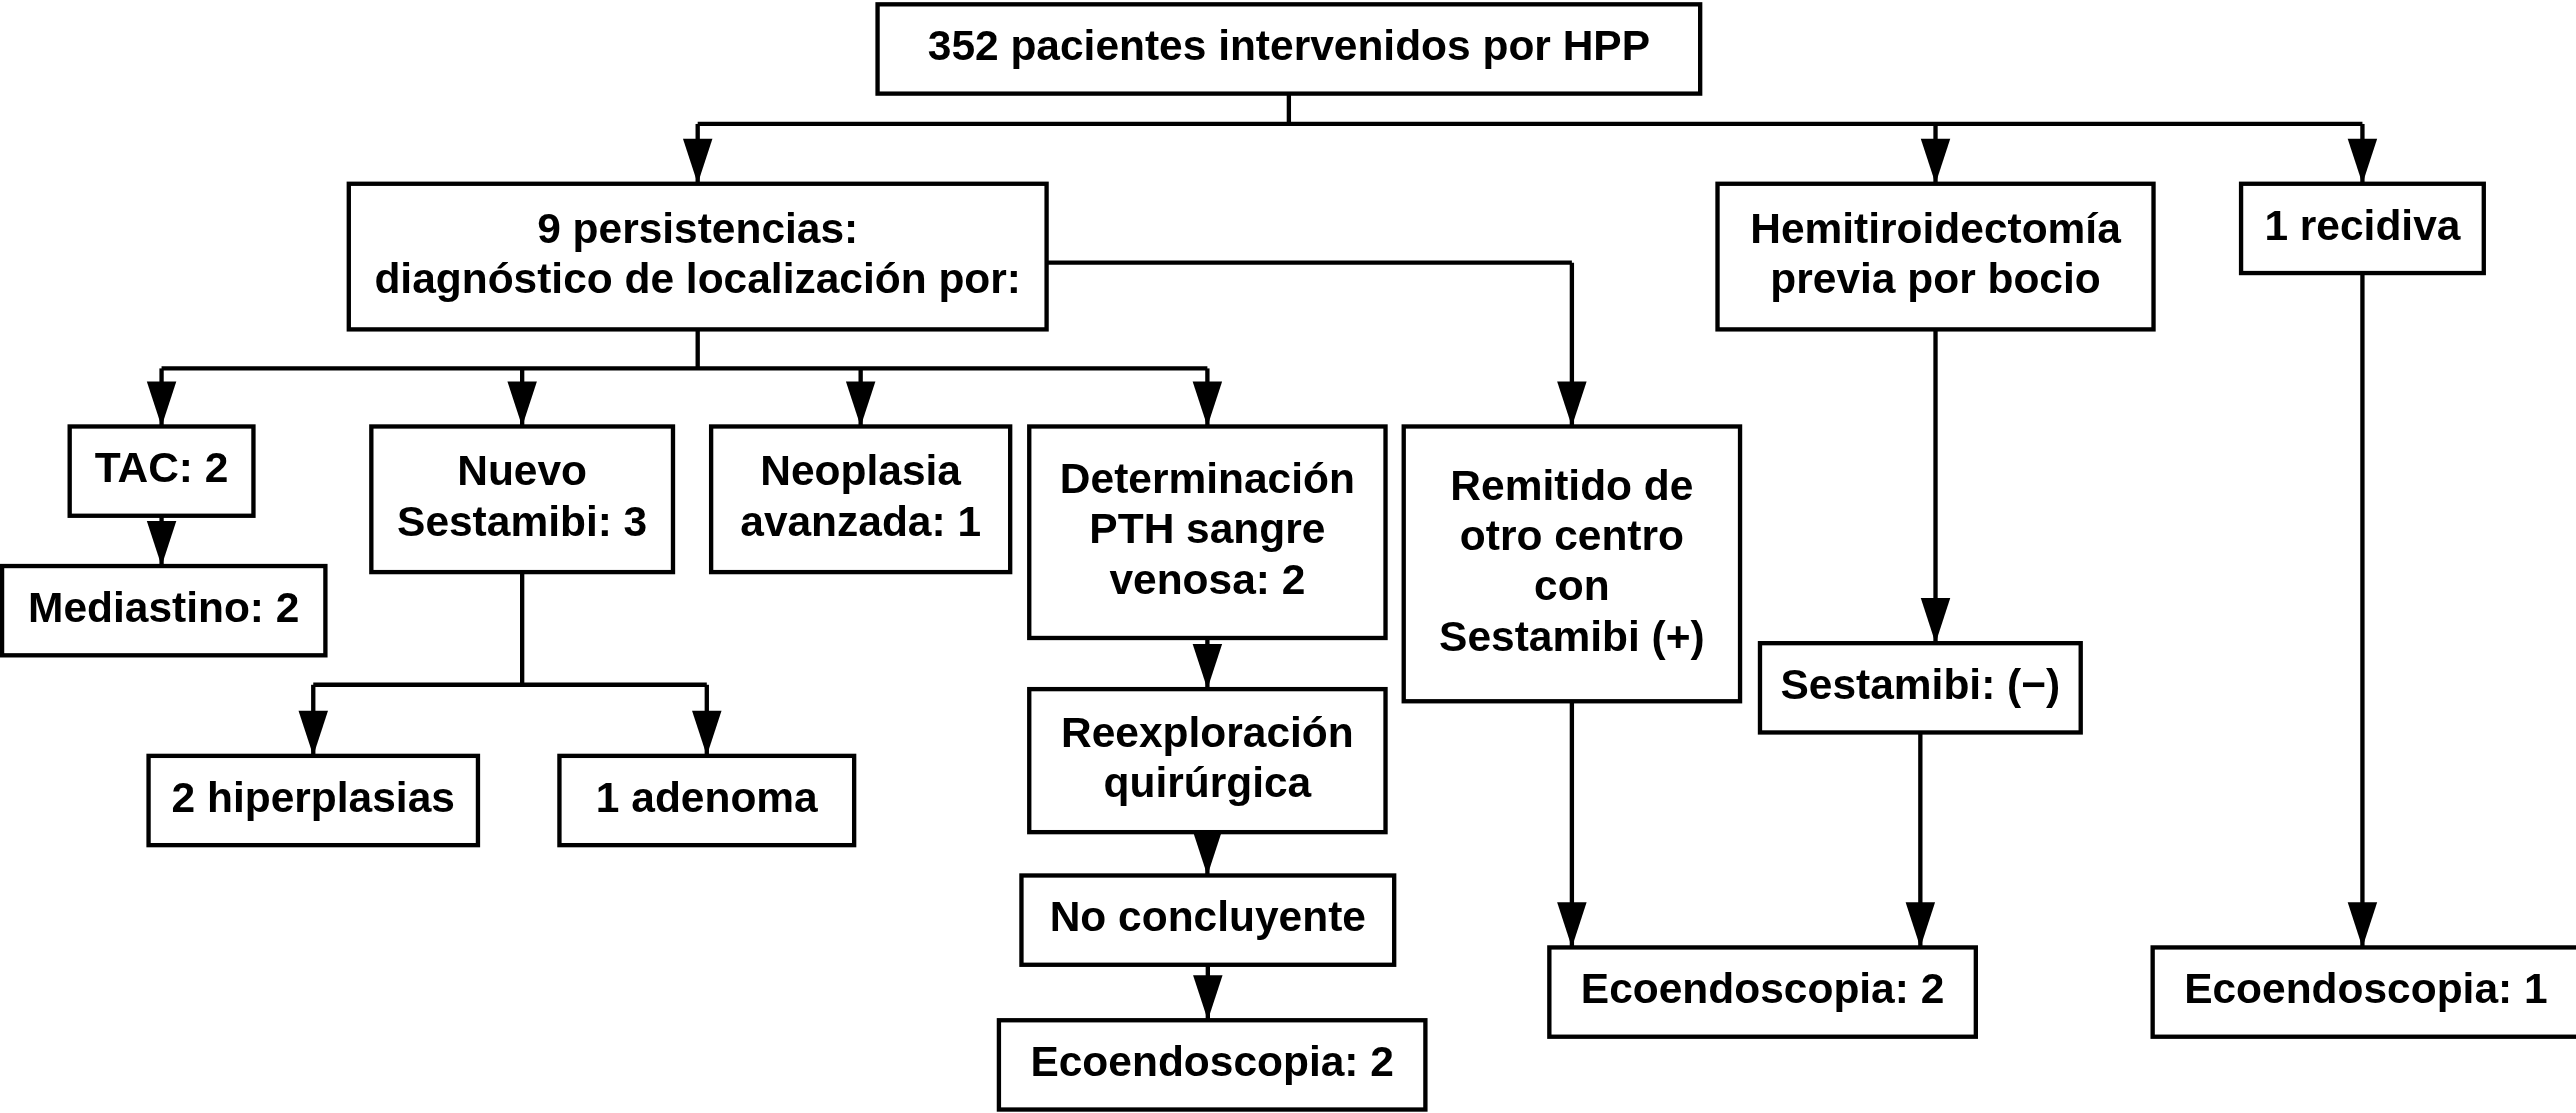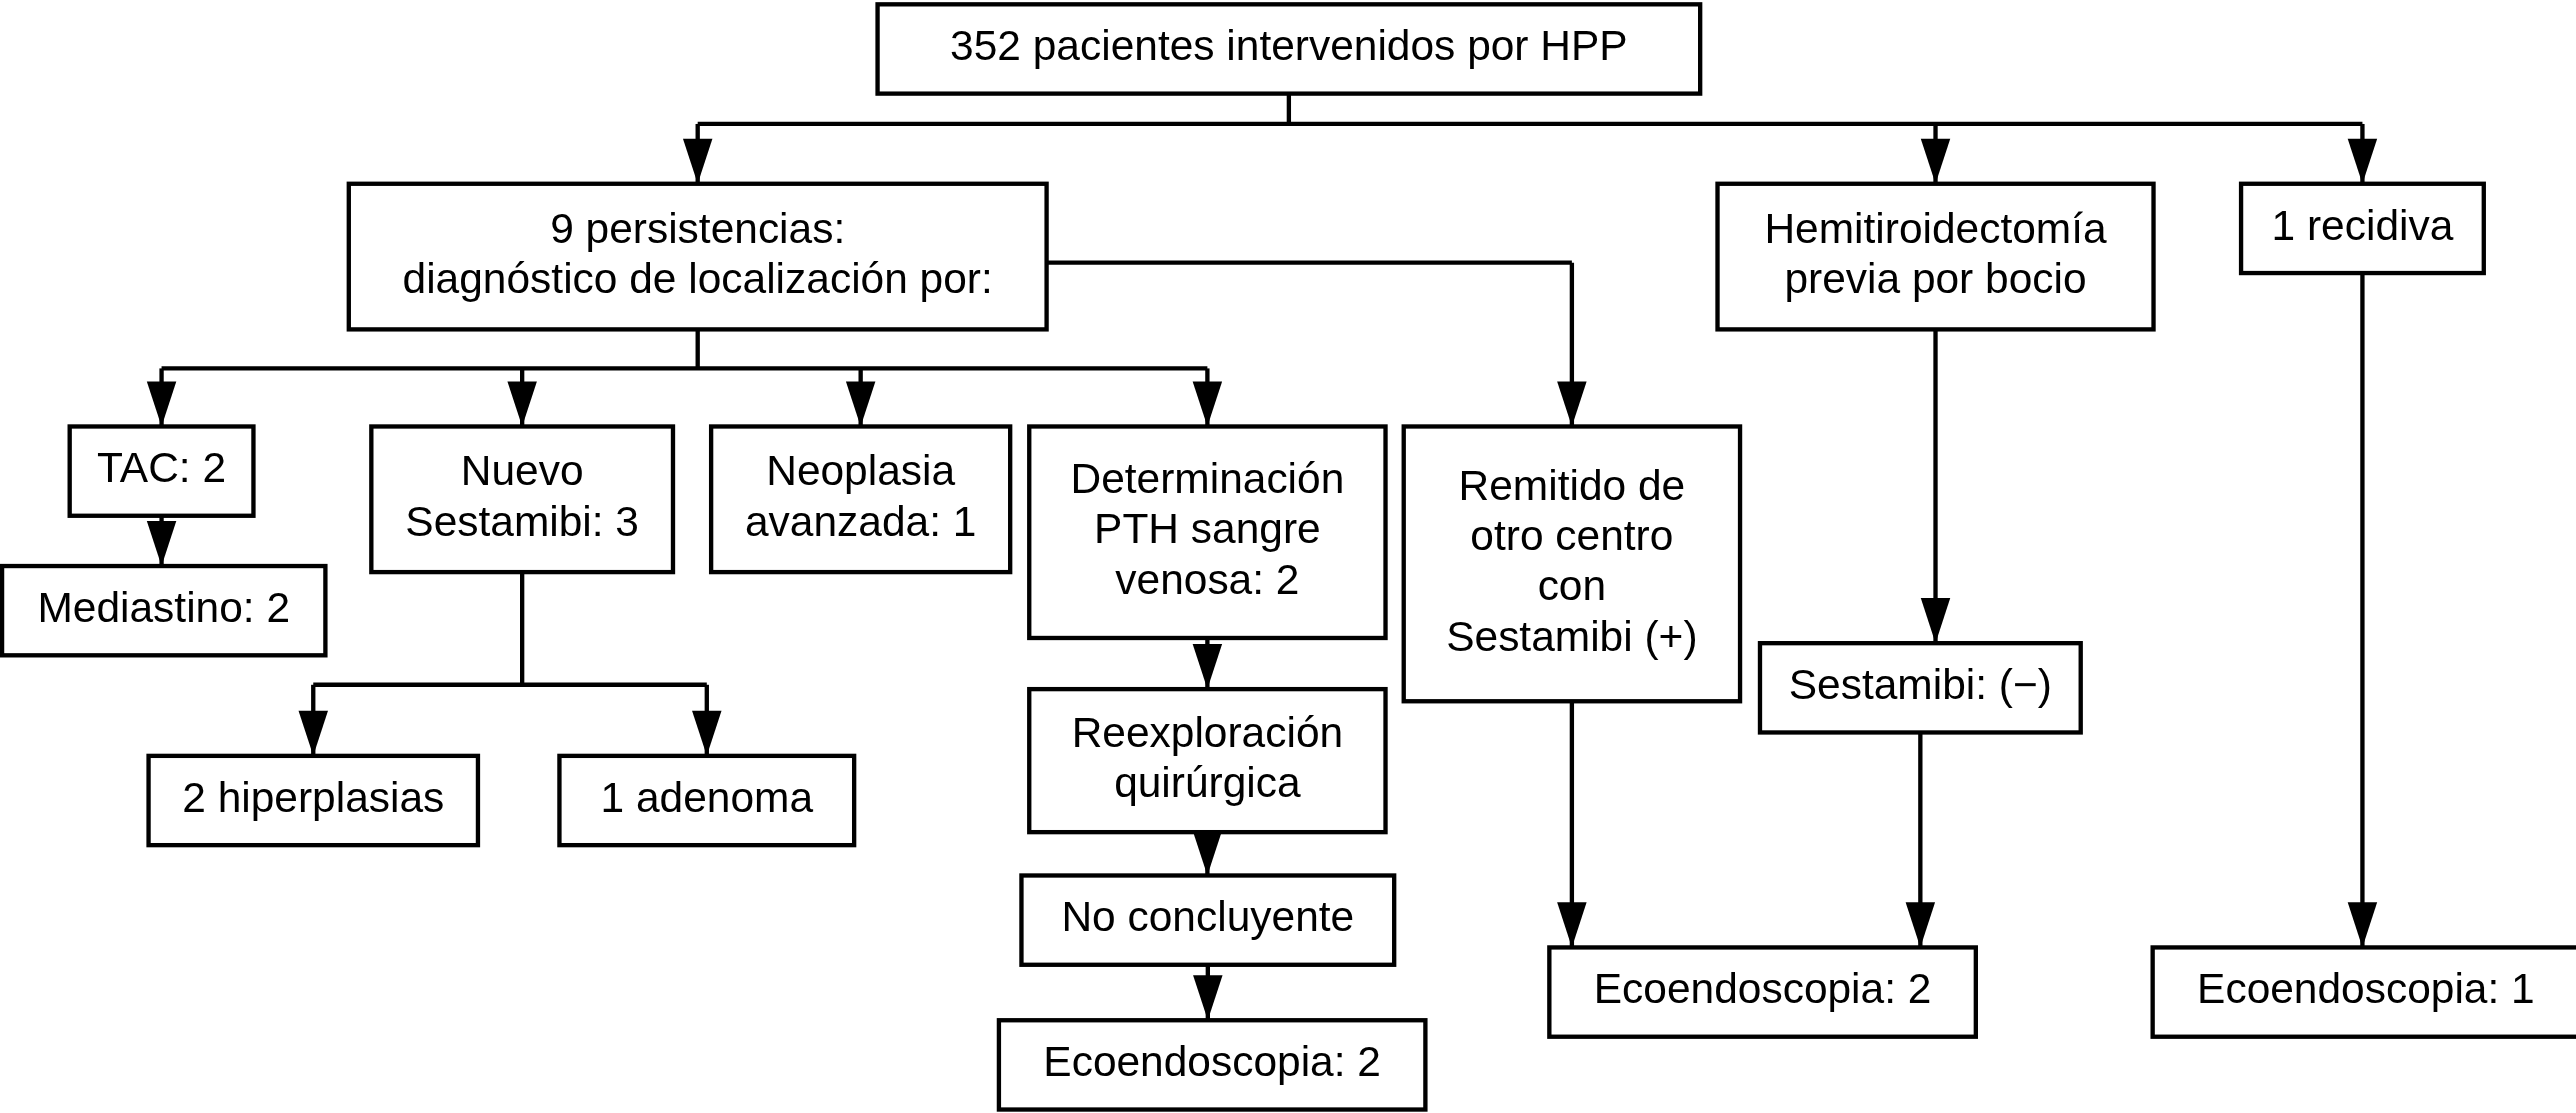--- a/index.html
+++ b/index.html
@@ -11,20 +11,21 @@
     width: 2576px;
     height: 1113px;
     font-family: "Liberation Sans", sans-serif;
     overflow: hidden;
   }
   #flowchart-root {
     position: relative;
     width: 2149px;
     height: 1113px;
     background: #ffffff;
+    font-weight: bold;
   }
   svg.chart-surface {
     display: block;
     width: 2576px;
     height: 1113px;
   }
   .node-box {
     fill: #ffffff;
     stroke: #000000;
     stroke-width: 5;

